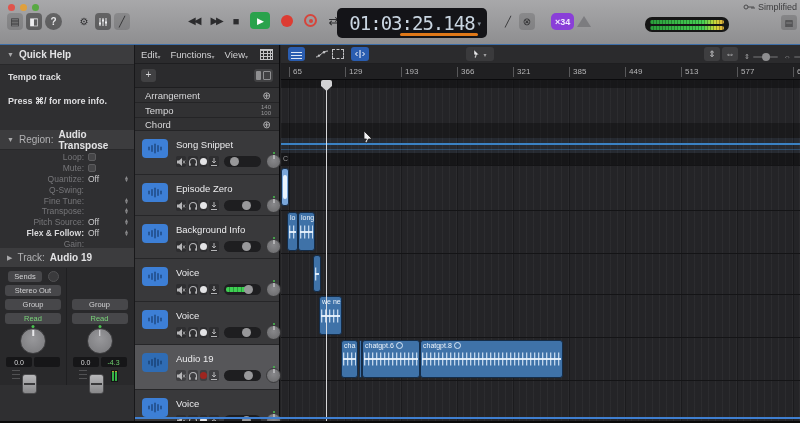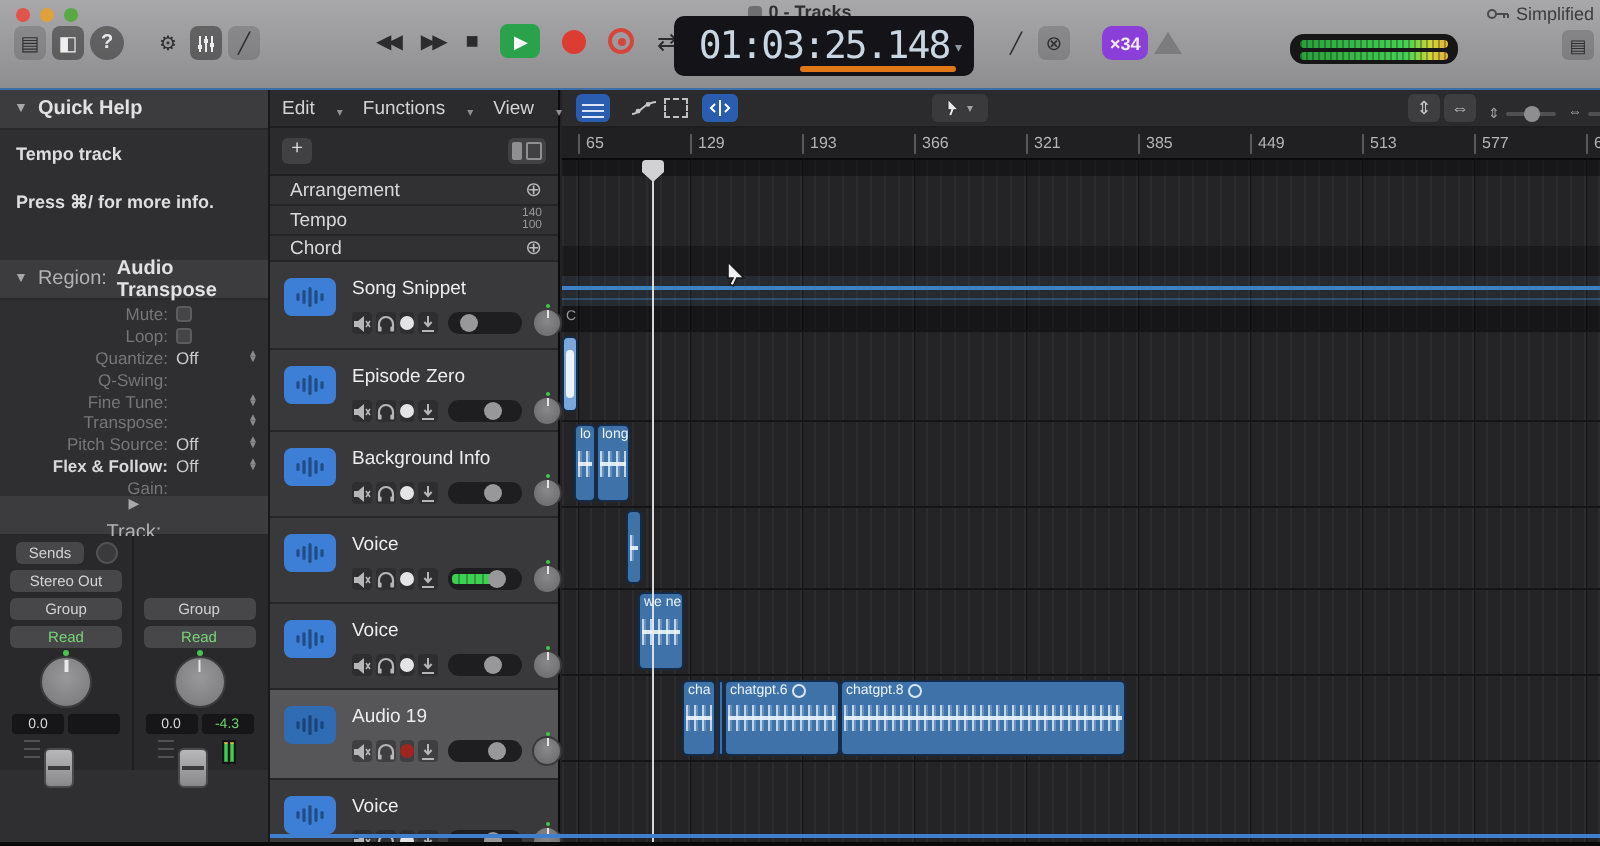--- a/index.html
+++ b/index.html
@@ -54,21 +54,21 @@
   .sec-head .chev{font-size:7px;color:#a8a8aa;}
   .qh-body{padding:6px 8px;font-size:9px;line-height:1.35;color:#c3c3c5;height:53px;}
   .qh-body b{color:#dedee0;}
   .region-fields{padding:2px 0;height:94px;}
   .rf-row{display:flex;align-items:center;height:10.8px;font-size:8.5px;}
   .rf-label{width:84px;text-align:right;color:#767679;padding-right:4px;}
   .rf-label.bright{color:#d8d8da;font-weight:bold;}
   .rf-value{color:#cacacc;flex:1;}
   .rf-check{width:8px;height:8px;border-radius:2px;background:#454547;border:1px solid #5c5c5e;box-sizing:border-box;}
   .rf-stepper{width:7px;color:#8a8a8c;font-size:5px;line-height:3px;text-align:center;margin-right:4px;}
-  .track-head{height:20px;flex-direction:column;}
+  .track-head{height:20px;}
   .strips{position:relative;height:117px;background:#29292b;display:flex;}
   .strip{width:66px;padding:3px 4px;box-sizing:border-box;display:flex;flex-direction:column;align-items:center;gap:3px;}
   .strip + .strip{border-left:1px solid #1f1f21;}
   .chip{width:56px;height:11px;border-radius:3px;background:#47474a;color:#d2d2d4;font-size:7.5px;
         display:flex;align-items:center;justify-content:center;}
   .chip.small{width:34px;align-self:flex-start;margin-left:4px;}
   .sends-row{display:flex;align-items:center;gap:6px;width:100%;}
   .sends-knob{width:9px;height:9px;border-radius:50%;background:#3a3a3c;border:1px solid #515153;}
   .chip.read{color:#79d479;}
   .knob{width:24px;height:24px;border-radius:50%;background:radial-gradient(circle at 50% 40%,#98989b,#77777a);
@@ -85,21 +85,21 @@
   .fader-handle{position:absolute;left:18px;top:4px;width:13px;height:18px;border-radius:3px;
        background:linear-gradient(#b8b8ba,#88888a);border:1px solid #4a4a4c;}
   .fader-handle i{position:absolute;left:1px;right:1px;top:8px;height:1.5px;background:#3a3a3c;}
   .vmeter{position:absolute;right:10px;top:0;bottom:0;width:7px;background:#141416;display:flex;gap:1px;padding:1px;box-sizing:border-box;}
   .vmeter i{flex:1;background:linear-gradient(#d8c93c 0 12%,#3ecf52 12% 100%);
             box-shadow:inset 0 0 0 0.5px rgba(0,0,0,.25);}
   
   .trackpanel{position:absolute;left:135px;top:0;width:145px;height:100%;background:#2b2b2d;border-right:1px solid #0c0c0e;box-sizing:border-box;}
   .tp-menubar{height:19px;display:flex;align-items:center;gap:10px;padding:0 6px;font-size:9.5px;color:#d2d2d4;
               background:#2b2b2d;border-bottom:1px solid #1e1e20;box-sizing:border-box;}
-  .menu-item{display:flex;align-items:flex-end;gap:11px;}
+  .menu-item{display:flex;align-items:flex-end;gap:0;}
   .menu-item .chev{font-size:6px;color:#919193;}
   .grid-icon{margin-left:auto;width:11px;height:9px;border:1px solid #c2c2c4;
      background:repeating-linear-gradient(0deg,transparent 0 2px,#c2c2c4 2px 3px),repeating-linear-gradient(90deg,transparent 0 2.5px,#c2c2c4 2.5px 3.5px);}
   .tp-addrow{height:24px;display:flex;align-items:center;justify-content:space-between;padding:0 6px;border-bottom:1px solid #1e1e20;box-sizing:border-box;}
   .add-btn{width:15px;height:13px;border-radius:3px;background:#414143;color:#d8d8da;font-size:10px;line-height:11px;text-align:center;}
   .cfg-btn{width:19px;height:13px;border-radius:3px;background:#414143;position:relative;}
   .cfg-btn i{position:absolute;left:2px;top:2px;width:5px;height:9px;background:#8f8f91;border-radius:1px;}
   .cfg-btn u{position:absolute;right:2px;top:2px;width:8px;height:9px;border:1px solid #8f8f91;border-radius:1px;box-sizing:border-box;}
   .gtrack{display:flex;align-items:center;padding:0 8px 0 10px;background:#313133;border-bottom:1px solid #242426;
           font-size:9.5px;color:#d8d8da;box-sizing:border-box;}
@@ -176,23 +176,20 @@
 <body>
 
 <div class="app">
 
   <div class="topbar">
     <div class="win-dots">
       <i class="dot-red"></i>
       <i class="dot-yellow"></i>
       <i class="dot-green"></i>
     </div>
-    <div class="tb-title">
-      <span class="doc"></span><span>0 - Tracks</span>
-    </div>
     <div class="tb-simplified">
       <svg width="12" height="6" viewBox="0 0 12 6">
         <circle cx="3" cy="3" r="2" fill="none" stroke="#4a4a4c"></circle>
           <path d="M5 3h6M9 3v2M11 3v2" stroke="#4a4a4c" fill="none"></path>
       </svg>
       <span>Simplified</span>
     </div>
 
     <div class="tb-group" style="left:7px;top:13px;">
       <div class="tb-btn">▤</div>
@@ -258,26 +255,26 @@
         <br>
         <b>Press ⌘/ for more info.</b>
       </div>
       <div class="sec-head">
         <span class="chev">▼</span>
         <span style="color:#b2b2b4">Region:</span>
         <b>Audio Transpose</b>
       </div>
       <div class="region-fields" id="regionFields">
           <div class="rf-row">
-            <span class="rf-label">Mute:</span>
+            <span class="rf-label">Loop:</span>
             <span class="rf-check"></span>
             <span class="rf-value"></span>
           </div>
           <div class="rf-row">
-            <span class="rf-label">Loop:</span>
+            <span class="rf-label">Mute:</span>
             <span class="rf-check"></span>
             <span class="rf-value"></span>
           </div>
           <div class="rf-row">
             <span class="rf-label">Quantize:</span>
             <span class="rf-value">Off</span>
             <span class="rf-stepper">▲<br>▼</span>
           </div>
           <div class="rf-row">
             <span class="rf-label">Q-Swing:</span>

